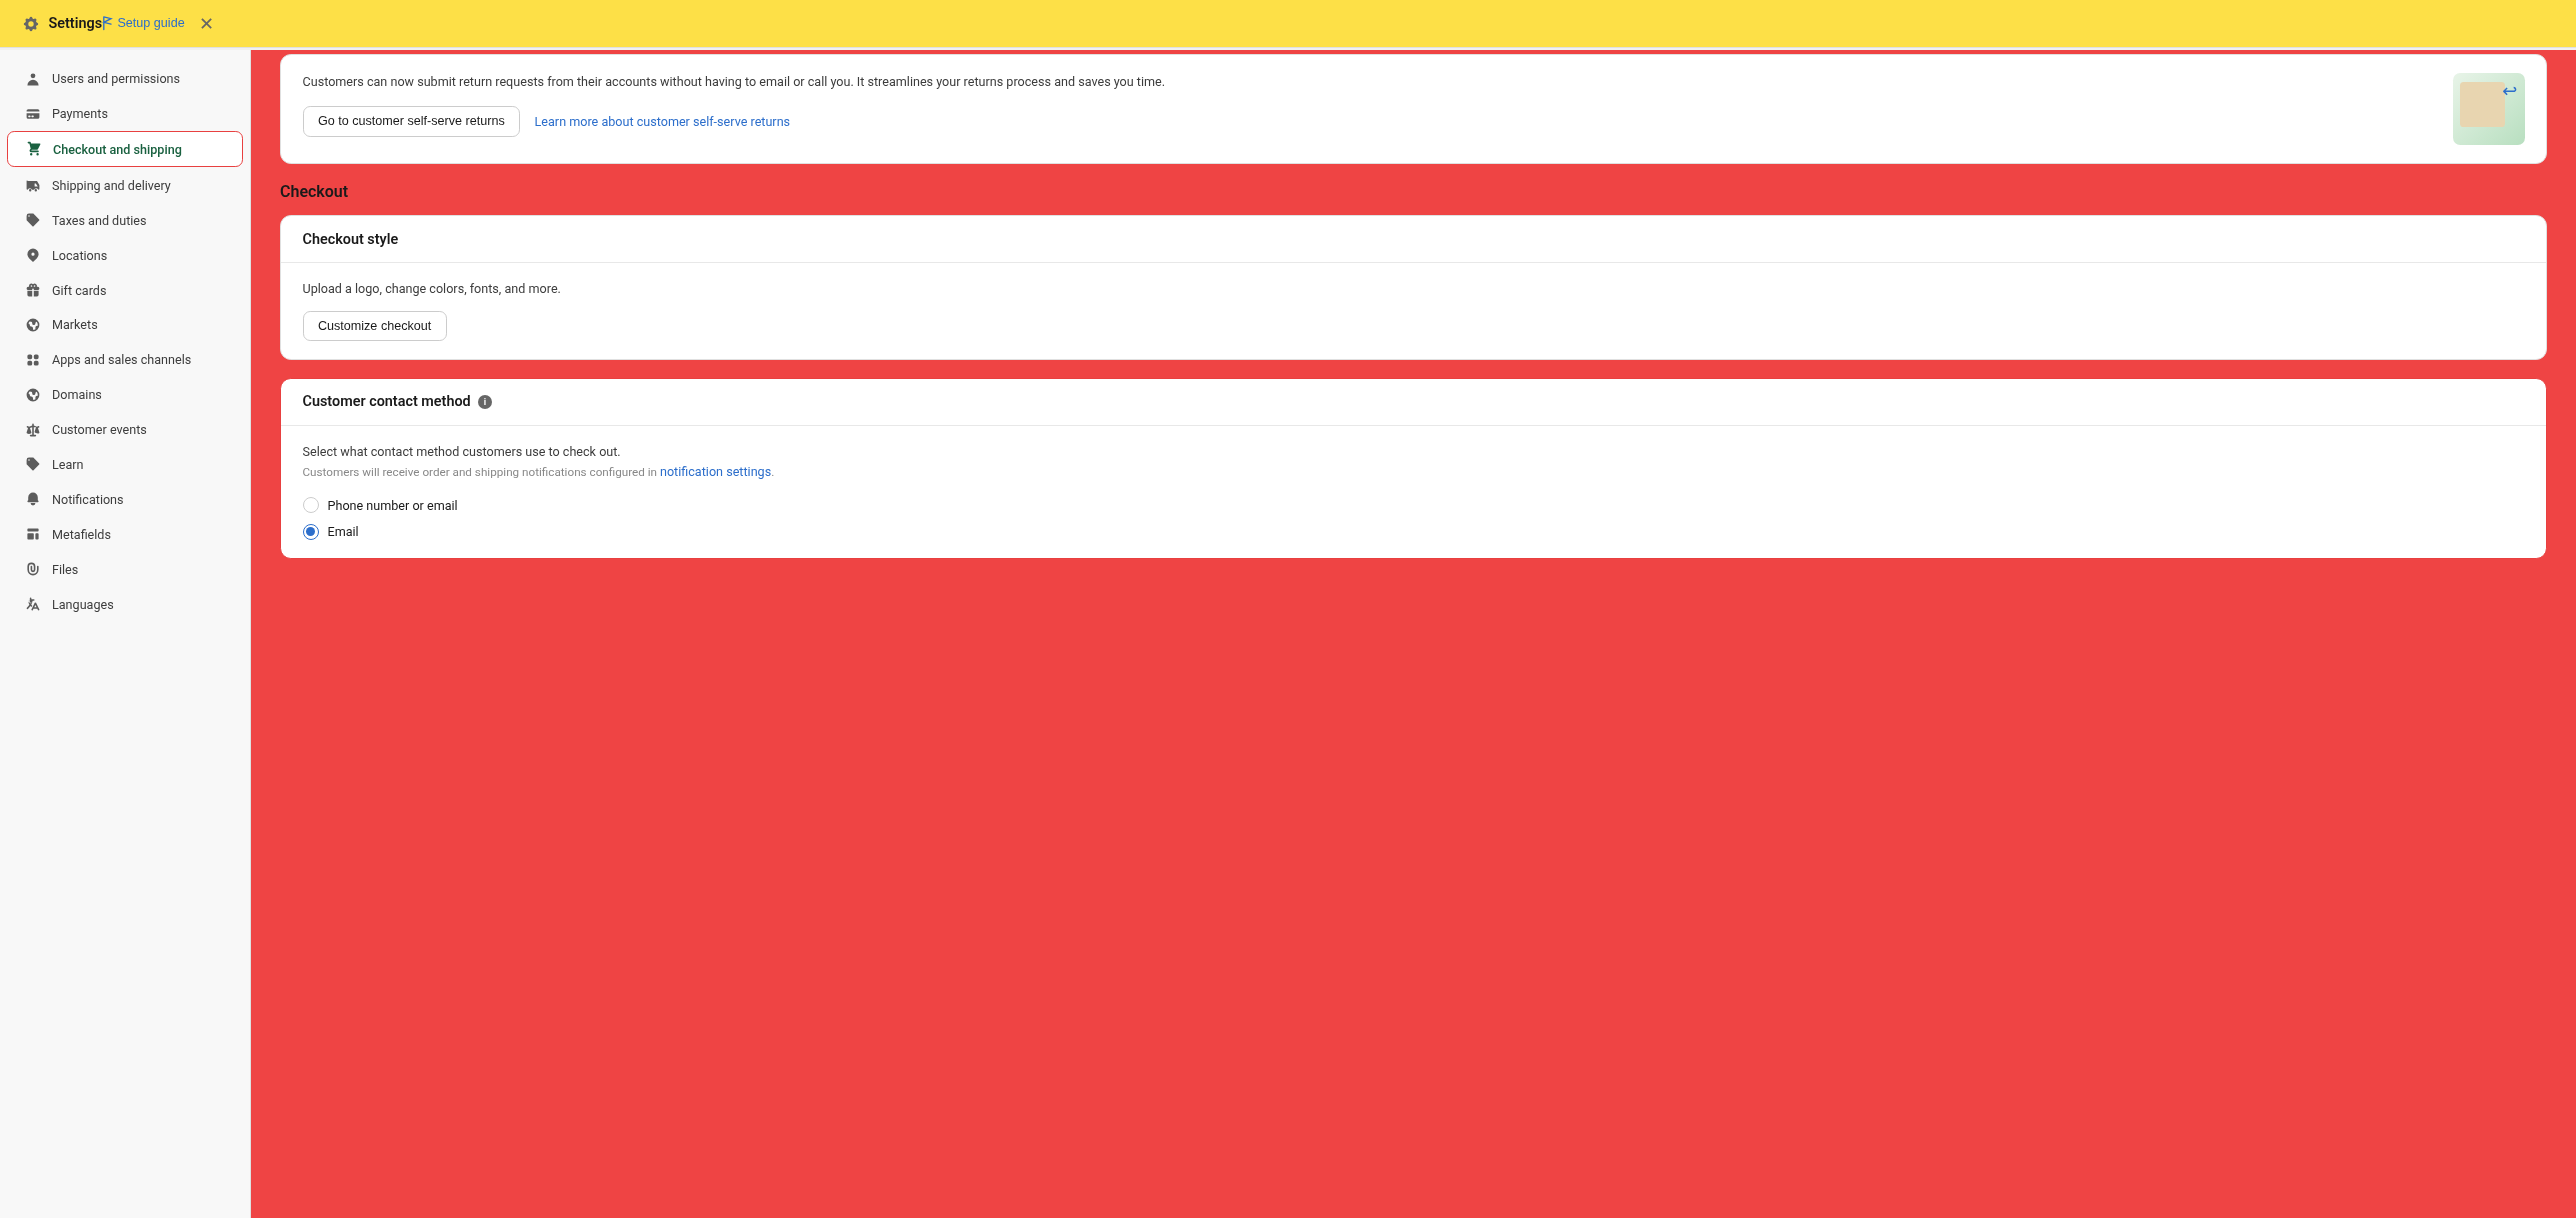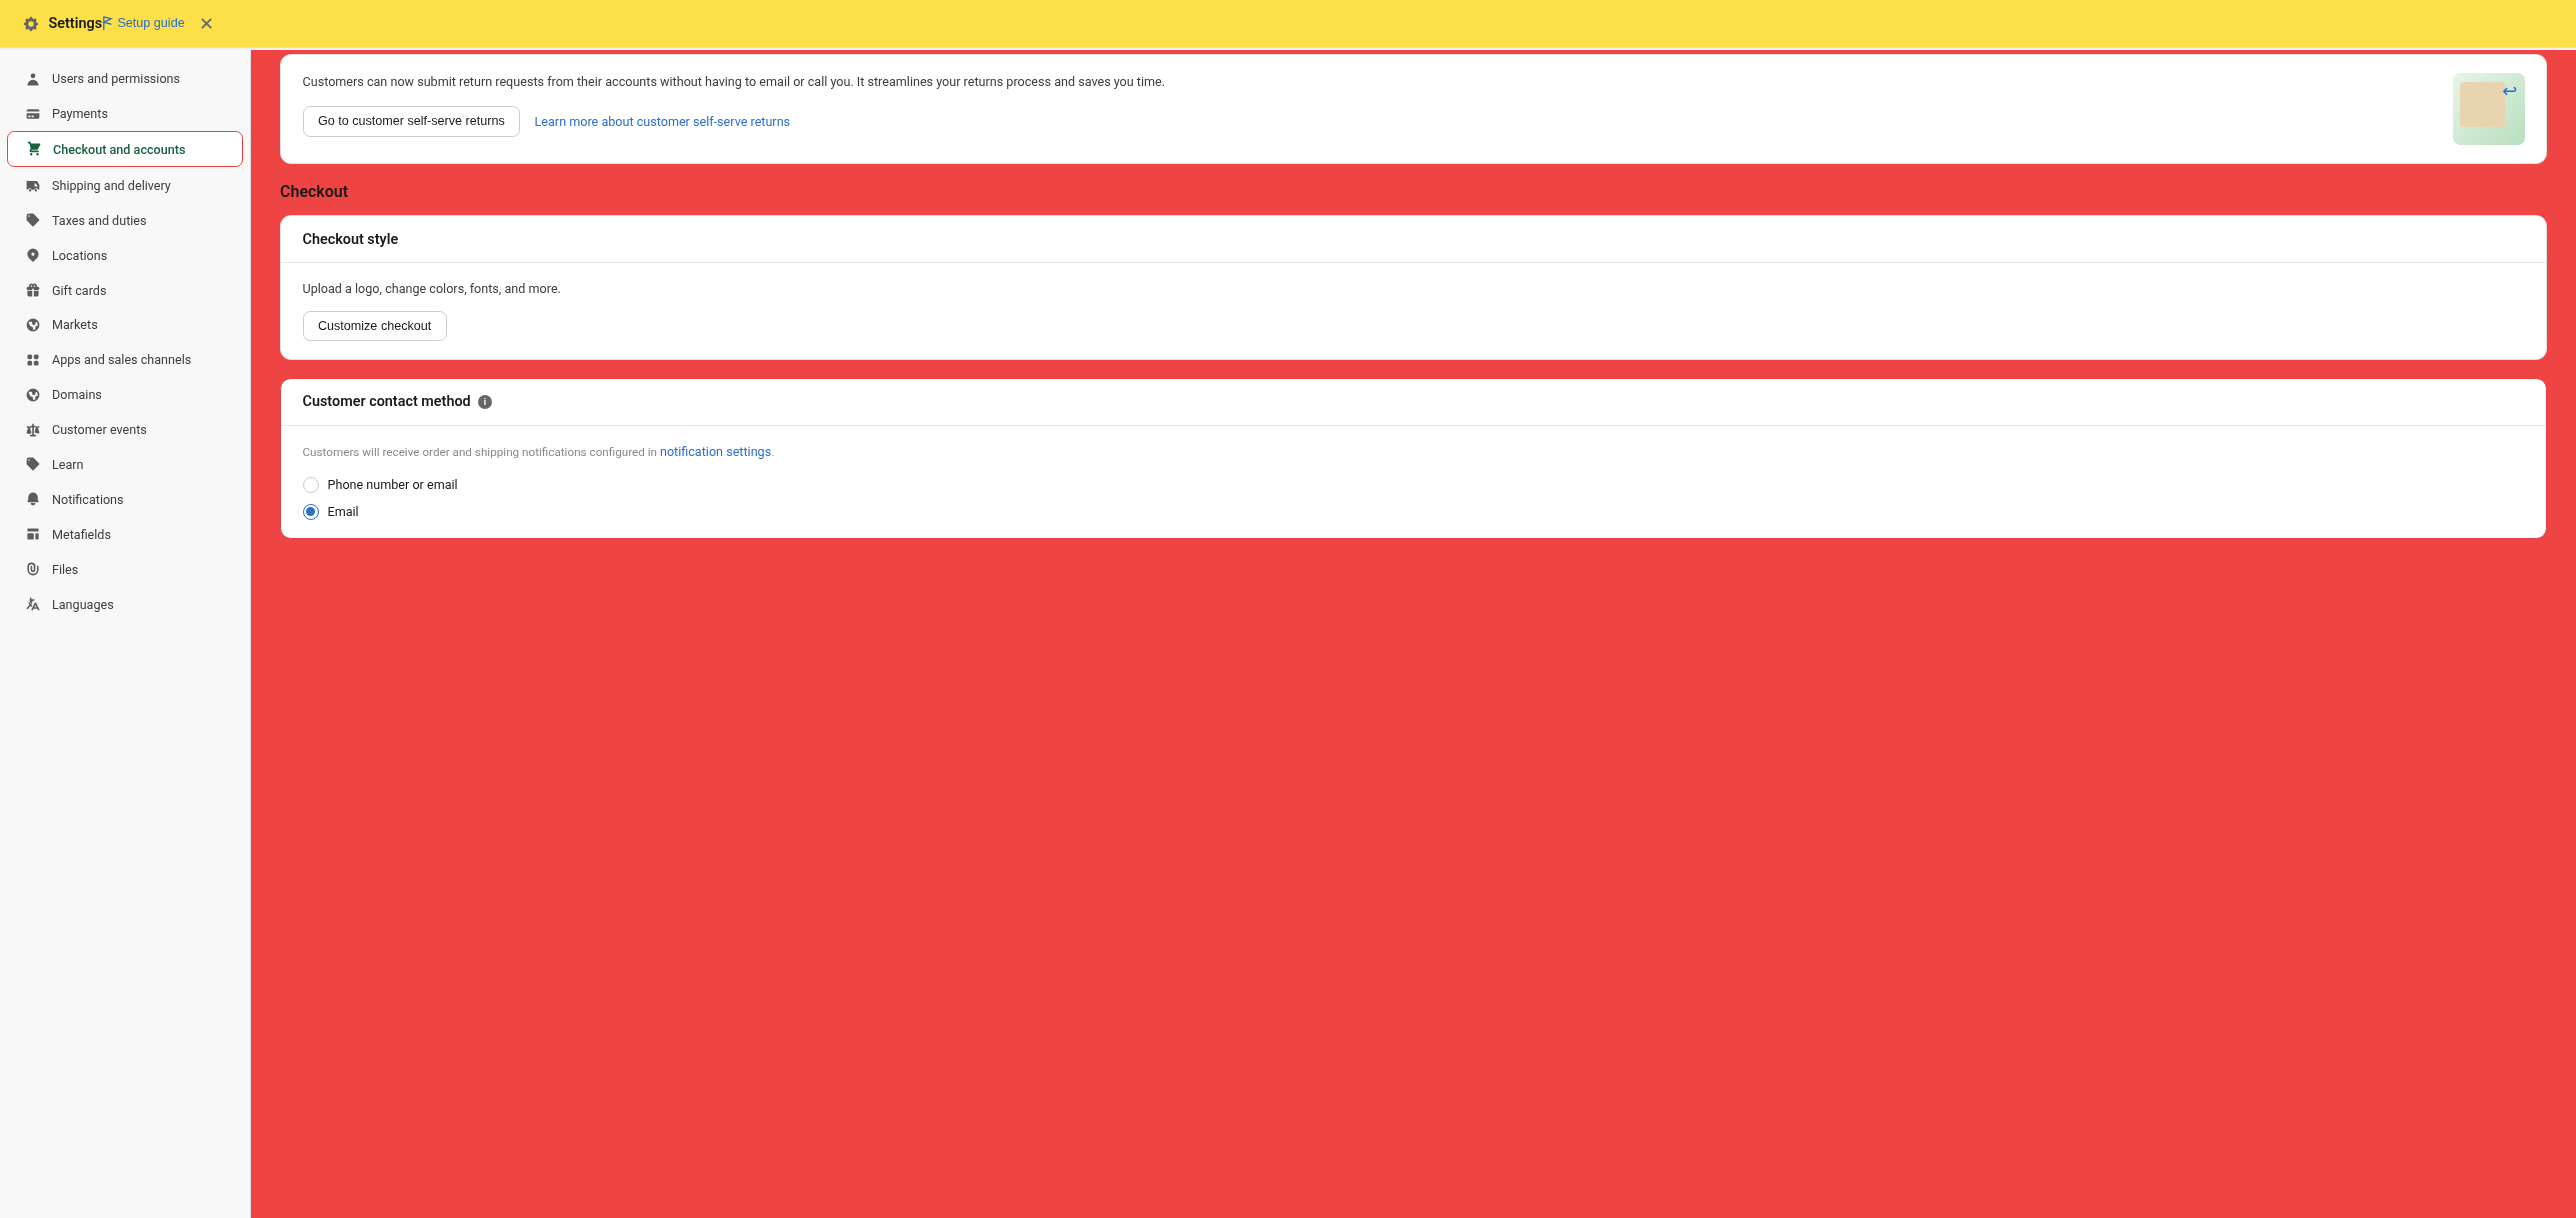--- a/index.html
+++ b/index.html
@@ -361,21 +361,21 @@
         <path d="M4 4a2 2 0 00-2 2v1h16V6a2 2 0 00-2-2H4z"></path>
         <path fill-rule="evenodd" d="M18 9H2v5a2 2 0 002 2h12a2 2 0 002-2V9zM4 13a1 1 0 011-1h1a1 1 0 110 2H5a1 1 0 01-1-1zm5-1a1 1 0 100 2h1a1 1 0 100-2H9z" clip-rule="evenodd"></path>
       </svg>
       <span class="sidebar-label">Payments</span>
     </div>
 
     <div class="sidebar-item active">
       <svg class="sidebar-icon" viewBox="0 0 20 20" fill="currentColor">
         <path d="M3 1a1 1 0 000 2h1.22l.305 1.222a.997.997 0 00.01.042l1.358 5.43-.893.892C3.74 11.846 4.632 14 6.414 14H15a1 1 0 000-2H6.414l1-1H14a1 1 0 00.894-.553l3-6A1 1 0 0017 3H6.28l-.31-1.243A1 1 0 005 1H3zM16 16.5a1.5 1.5 0 11-3 0 1.5 1.5 0 013 0zM6.5 18a1.5 1.5 0 100-3 1.5 1.5 0 000 3z"></path>
       </svg>
-      <span class="sidebar-label">Checkout and accounts</span>
+      <span class="sidebar-label">Checkout and shipping</span>
     </div>
 
     <div class="sidebar-item">
       <svg class="sidebar-icon" viewBox="0 0 20 20" fill="currentColor">
         <path d="M8 16.5a1.5 1.5 0 11-3 0 1.5 1.5 0 013 0zM15 16.5a1.5 1.5 0 11-3 0 1.5 1.5 0 013 0z"></path>
         <path d="M3 4a1 1 0 00-1 1v10a1 1 0 001 1h.188a3 3 0 015.624 0h2.376a3 3 0 015.624 0H17a1 1 0 001-1v-5l-3-5H3zM16 12h-4V8h1.5l2.5 4z"></path>
       </svg>
       <span class="sidebar-label">Shipping and delivery</span>
     </div>
 
@@ -490,20 +490,21 @@
         <button class="btn-outline">Customize checkout</button>
       </div>
     </div>
 
     <div class="contact-method-card">
       <div class="contact-method-header">
         <span class="contact-method-title">Customer contact method</span>
         <span class="info-icon">i</span>
       </div>
       <div class="contact-method-body">
+        <p class="contact-desc">Select what contact method customers use to check out.</p>
         <p class="contact-sub-desc">
           <span>Customers will receive order and shipping notifications configured in </span><a class="link" href="#">notification settings</a><span>.</span>
         </p>
         <div class="radio-group">
           <label class="radio-option">
             <div class="radio-circle"></div>
             <span class="radio-label">Phone number or email</span>
           </label>
           <label class="radio-option">
             <div class="radio-circle selected"></div>

